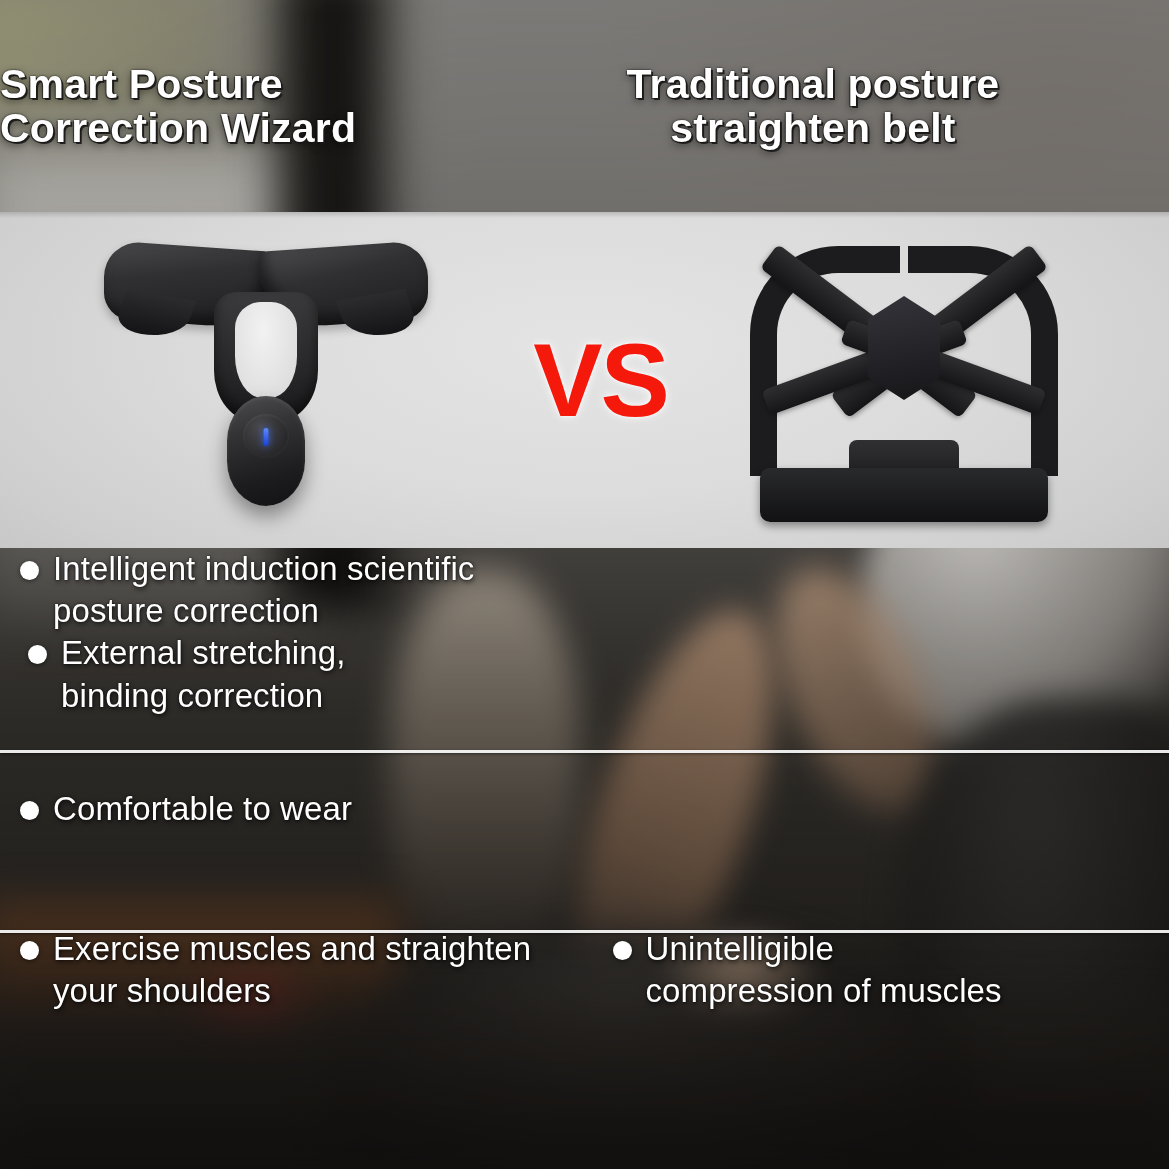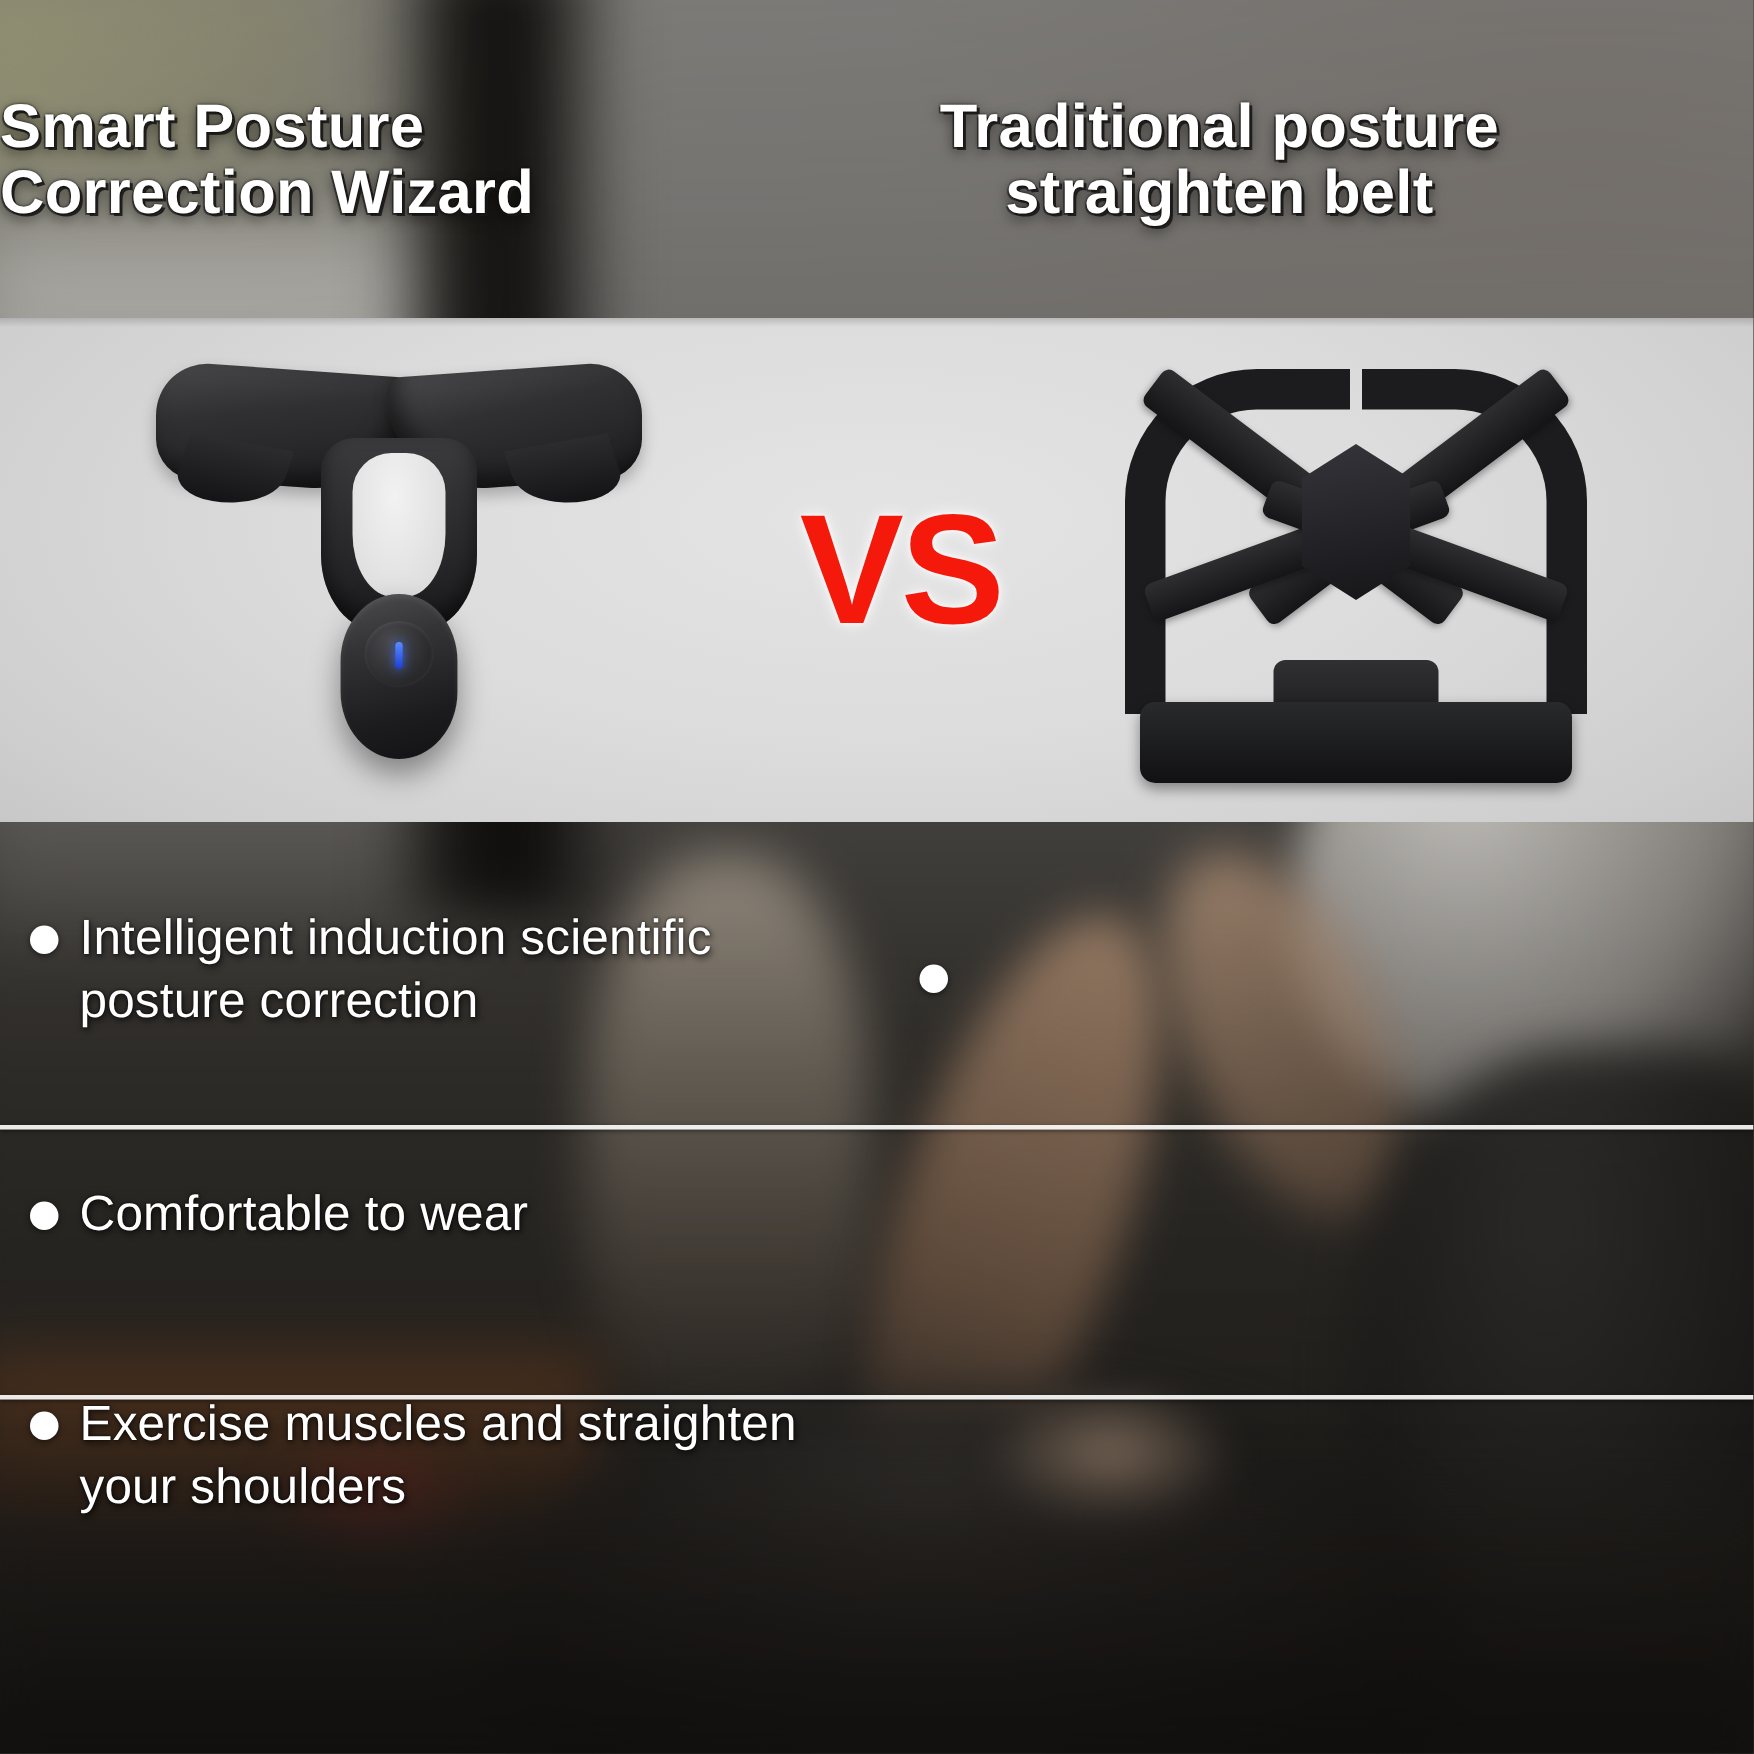--- a/index.html
+++ b/index.html
@@ -258,21 +258,21 @@
     width:110px; height:62px;
     background:linear-gradient(180deg,#303032,#141416);
     border-radius:8px;
   }
 
   
   .features {
     position:absolute; left:0; top:548px; width:1169px; height:621px; z-index:6;
   }
   .frow { position:relative; width:100%; display:flex; }
-  .frow-1 { height:196px; }
+  .frow-1 { height:196px;flex-direction:column; }
   .frow-2 { height:130px; }
   .frow-3 { height:192px; }
   .divider {
     position:absolute; left:0; width:100%; height:3px;
     background:rgba(255,255,255,.9);
     box-shadow:0 1px 3px rgba(0,0,0,.5);
   }
   .div-1 { top:202px; }
   .div-2 { top:382px; }
 
@@ -366,20 +366,22 @@
       <div class="fcell fcell-left">
         <div class="bullet-row">
           <span class="bullet"></span>
           <span class="ftext">Intelligent induction scientific
 posture correction</span>
         </div>
       </div>
       <div class="fcell fcell-right">
         <div class="bullet-row">
           <span class="bullet"></span>
+          <span class="ftext">External stretching,
+binding correction</span>
         </div>
       </div>
     </div>
 
     <div class="divider div-1"></div>
 
     <div class="frow frow-2">
       <div class="fcell fcell-left">
         <div class="bullet-row">
           <span class="bullet"></span>
@@ -391,16 +393,23 @@
     <div class="divider div-2"></div>
 
     <div class="frow frow-3">
       <div class="fcell fcell-left">
         <div class="bullet-row">
           <span class="bullet"></span>
           <span class="ftext">Exercise muscles and straighten
 your shoulders</span>
         </div>
       </div>
+      <div class="fcell fcell-right">
+        <div class="bullet-row">
+          <span class="bullet"></span>
+          <span class="ftext">Unintelligible
+compression of muscles</span>
+        </div>
+      </div>
     </div>
 
   </div>
 </div>
 
 </body></html>

